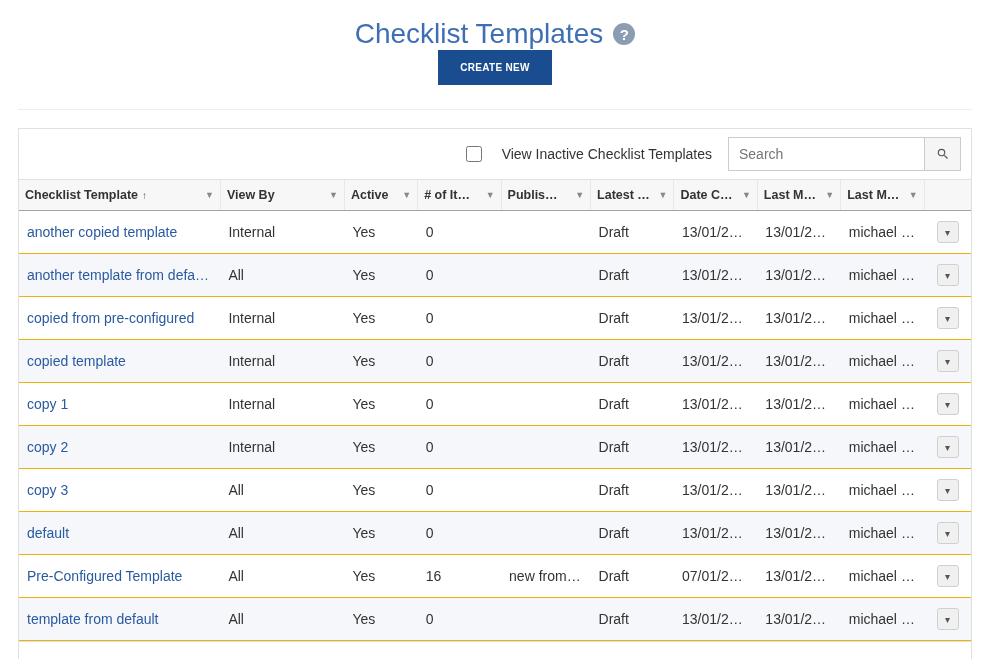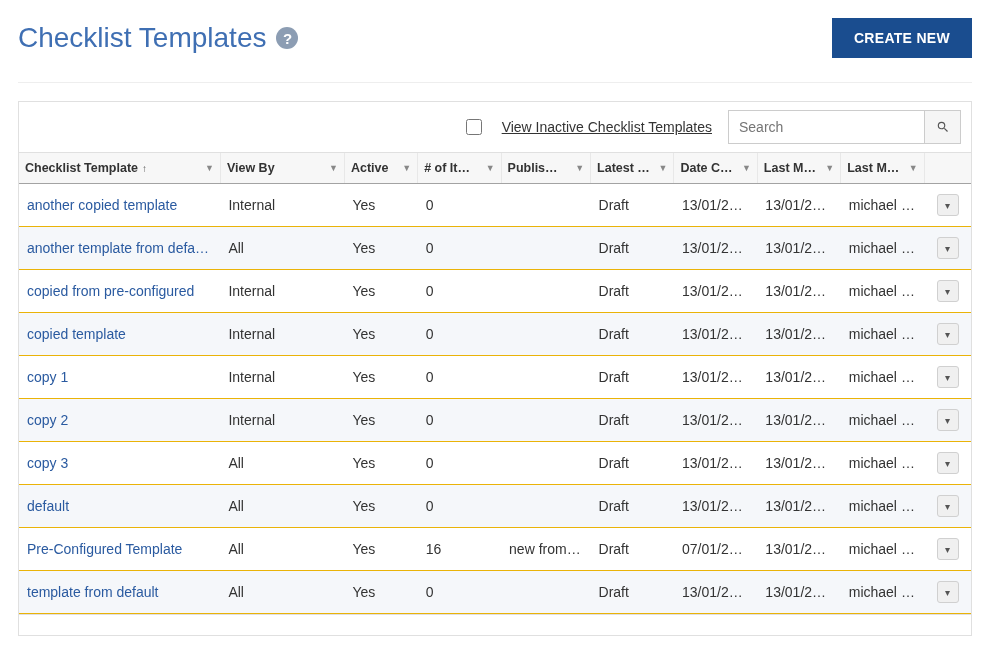--- a/index.html
+++ b/index.html
@@ -1,25 +1,25 @@
 <!DOCTYPE html>
 <html><head>
 <meta charset="utf-8">
 <style>
   * { box-sizing: border-box; margin: 0; padding: 0; }
   body { font-family: "Segoe UI", Arial, sans-serif; background: #fff; padding: 18px 18px 20px 18px; font-size: 14px; color: #333; }
 
-  .header { display: flex; justify-content: space-between; align-items: center; padding-bottom: 24px; border-bottom: 1px solid #eee; margin-bottom: 18px; }
+  .header { display: flex; justify-content: space-between; align-items: center; padding-bottom: 24px; border-bottom: 1px solid #eee; margin-bottom: 18px; flex-direction: column; }
   .page-title { font-size: 28px; font-weight: 400; color: #3f6fb3; display: flex; align-items: center; gap: 10px; }
   .help-circle { width: 22px; height: 22px; border-radius: 50%; background: #8c9db3; color: #fff; display: inline-flex; align-items: center; justify-content: center; font-size: 15px; font-weight: 700; cursor: pointer; }
-  .btn-create { background: #1a4d8f; color: #fff; border: none; padding: 12px 22px; font-size: 14px; font-weight: 700; letter-spacing: 0.3px; cursor: pointer; }
+  .btn-create { background: #1a4d8f; color: #fff; border: none; padding: 12px 22px; font-size: 10px; font-weight: 700; letter-spacing: 0.3px; cursor: pointer; }
 
   .grid-wrapper { border: 1px solid #e0e0e0; }
   .toolbar { display: flex; justify-content: flex-end; align-items: center; padding: 8px 10px; border-bottom: 1px solid #e0e0e0; gap: 16px; background: #fff; }
-  .check-line { display: flex; align-items: flex-start; gap: 20px; font-size: 14px; color: #333; text-decoration: underline; }
+  .check-line { display: flex; align-items: flex-start; gap: 20px; font-size: 14px; color: #333; }
   .check-line input { width: 16px; height: 16px; cursor: pointer; }
   .search-wrap { display: flex; }
   .search-input { width: 197px; height: 34px; border: 1px solid #ccc; padding: 0 10px; font-size: 14px; }
   .search-btn { width: 36px; height: 34px; border: 1px solid #ccc; border-left: none; background: #f5f5f5; cursor: pointer; display: flex; align-items: center; justify-content: center; }
   .search-btn svg { width: 14px; height: 14px; fill: #555; }
 
   table { width: 100%; border-collapse: collapse; table-layout: fixed; }
   thead th { background: #f7f7f7; border-bottom: 1px solid #a3a3a3; border-right: 1px solid #e8e8e8; font-size: 12.5px; font-weight: 600; color: #333; padding: 8px 6px; text-align: left; position: relative; white-space: nowrap; overflow: hidden; text-overflow: ellipsis; }
   thead th:last-child { border-right: none; }
   .sort-arrow { font-size: 10px; margin-left: 4px; color: #555; }

